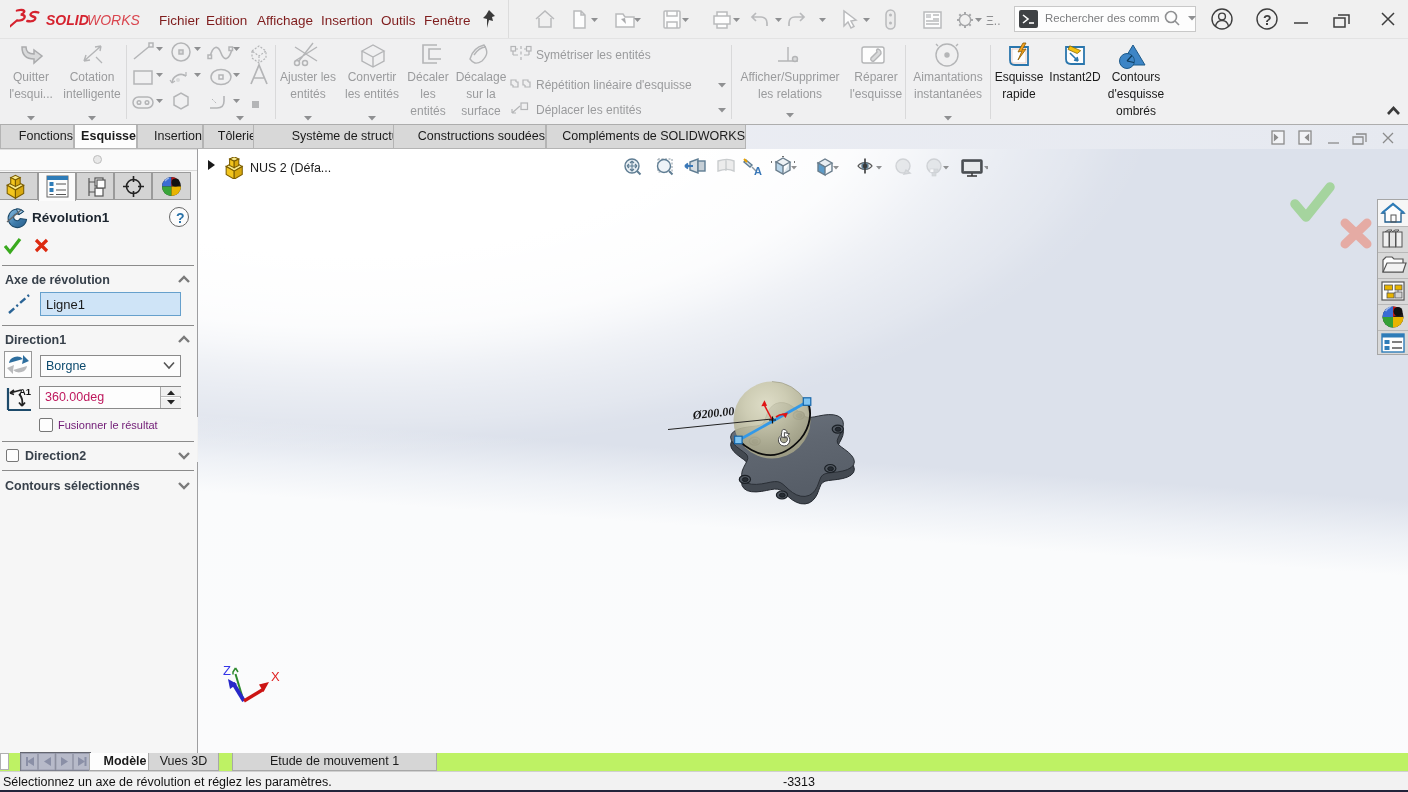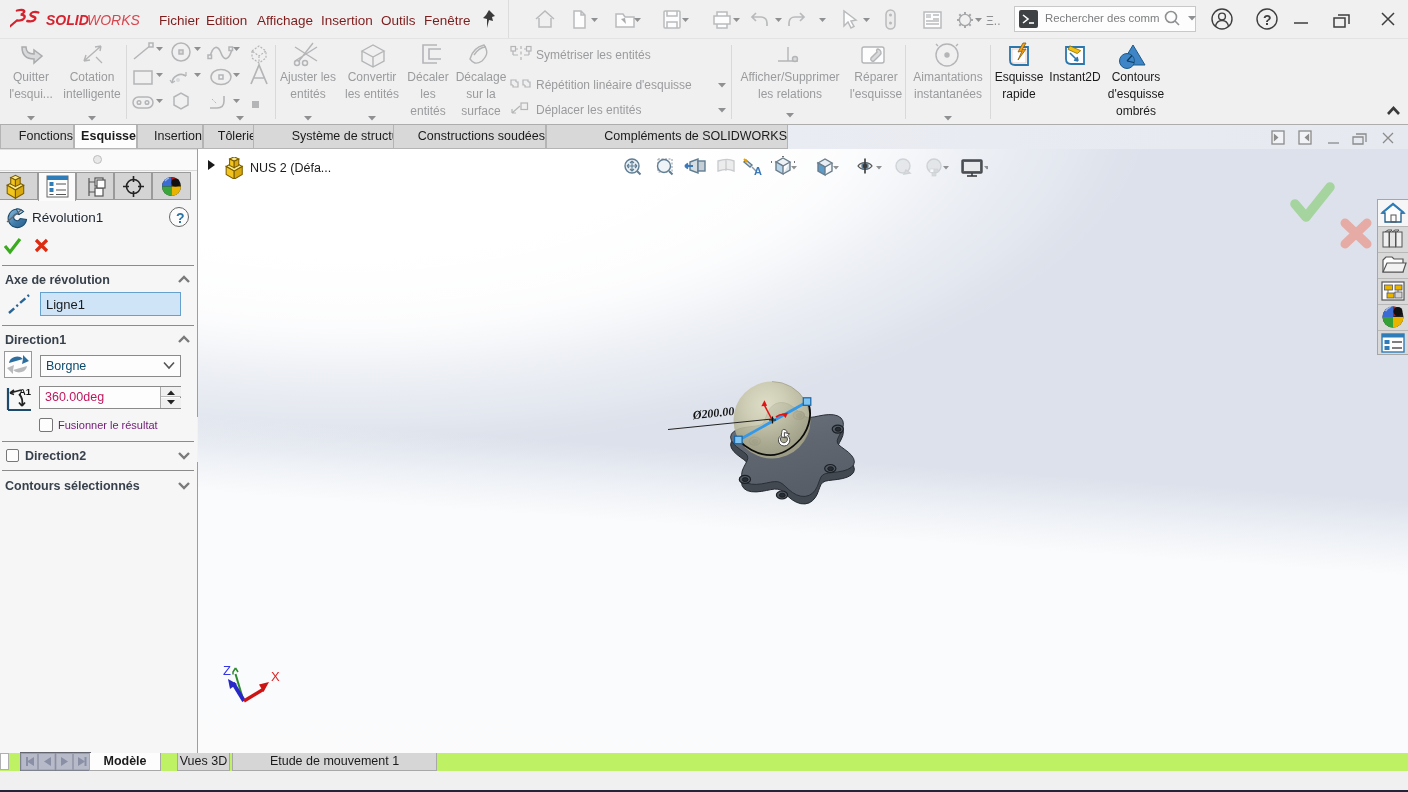--- a/index.html
+++ b/index.html
@@ -290,21 +290,21 @@
 </svg>
 </div>
 
 <div id="tabrow">
 <div class="ctab" style="left:0;width:74px">Fonctions</div>
 <div class="ctab active" style="left:74px;width:63px">Esquisse</div>
 <div class="ctab" style="left:137px;width:66px">Insertion</div>
 <div class="ctab" style="left:203px;width:54px">Tôlerie</div>
 <div class="ctab" style="left:253px;width:164px">Système de structures</div>
 <div class="ctab" style="left:393px;width:153px">Constructions soudées</div>
-<div class="ctab" style="left:546px;width:242px">Compléments de SOLIDWORKS</div>
+<div class="ctab" style="left:546px;width:200px">Compléments de SOLIDWORKS</div>
 <svg class="abs" style="left:1265px;top:5px" width="140" height="16" viewBox="0 0 140 16">
  <g stroke="#8b8b8b" fill="none" stroke-width="1.3">
   <rect x="7" y="1" width="12" height="13" fill="#f2f3f6"></rect>
           <path d="M9.5 7.5 l3 -2.6 v5.2 z" fill="#8f8f8f" transform="rotate(180 11 7.5)"></path>
   <rect x="34" y="1" width="12" height="13" fill="#f2f3f6"></rect>
           <path d="M43.5 7.5 l-3 -2.6 v5.2 z" fill="#8f8f8f" transform="rotate(180 42 7.5)"></path>
   <path d="M63 13 h11"></path>
   <path d="M91 4 h10 v8 M88 7 h10 v7 h-10 z"></path>
   <path d="M118 3 l10 10 M128 3 l-10 10"></path>
  </g>
@@ -369,21 +369,21 @@
           <linearGradient id="revg" x1="0" y1="0" x2="1" y2="1">
             <stop offset="0%" stop-color="#8ec0e4"></stop>
             <stop offset="55%" stop-color="#3e7cab"></stop>
             <stop offset="100%" stop-color="#2a5f8c"></stop>
           </linearGradient>
         </defs>
  <path d="M18.5 5.5 A9.2 9.2 0 1 0 21.5 13.5 L15.2 12.5 A3.4 3.4 0 1 1 14 8.5 Z" fill="url(#revg)" stroke="#1d4a6a" stroke-width="1.1"></path>
  <path d="M18.5 5.5 A9.2 9.2 0 0 0 11.5 2.8 L12.3 5.3 A3.4 3.4 0 0 1 14 8.5 Z" fill="#a8cde8" stroke="#1d4a6a" stroke-width="1"></path>
  <path d="M2 16 L16 4" stroke="#666" stroke-width="1.3"></path>
 </svg>
-<span class="abs" style="left:32px;top:61px;font-size:13.5px;font-weight:normal;color:#1b242e">Révolution1</span>
+<span class="abs" style="left:32px;top:61px;font-size:13.5px;font-weight:bold;color:#1b242e">Révolution1</span>
 <div class="abs" style="left:169px;top:58px;width:20px;height:20px;border-radius:50%;background:#fcfcfc;border:1.4px solid #666"></div>
 <span class="abs" style="left:176px;top:61px;font-size:14px;font-weight:bold;color:#2a72a8">?</span>
 <svg class="abs" style="left:4px;top:88px" width="50" height="18" viewBox="0 0 50 18">
  <path d="M1 9 L6 15 L16 2" stroke="#3aaa1e" stroke-width="3.2" fill="none"></path>
  <path d="M32 3 L43 14 M43 3 L32 14" stroke="#dd2a10" stroke-width="3.2" fill="none"></path>
 </svg>
 <div class="sepline" style="top:116px"></div>
 <span class="sect abs" style="left:5px;top:124px">Axe de révolution</span>
 <svg class="chev" style="left:177px;top:124px" viewBox="0 0 14 14">
         <path d="M2 9 L7 4 L12 9" stroke="#7a7a7a" stroke-width="2.4" fill="none"></path>
@@ -673,16 +673,20 @@
  <g fill="#8a8fa6">
           <path d="M14 5 v9 l-7 -4.5 z"></path>
           <rect x="6" y="5" width="2" height="9"></rect>
           <path d="M31 5 v9 l-7 -4.5 z"></path>
           <path d="M41 5 v9 l7 -4.5 z"></path>
           <path d="M58 5 v9 l7 -4.5 z"></path>
           <rect x="64.5" y="5" width="2" height="9"></rect>
         </g>
 </svg>
 <div class="btab" style="left:89px;width:72px;background:#fdfdfd;border-color:#a8a8a8;font-weight:bold">Modèle</div>
-<div class="btab" style="left:177px;width:53px">Vues 3D</div>
+<div class="btab" style="left:148px;width:71px">Vues 3D</div>
 <div class="btab" style="left:232px;width:205px">Etude de mouvement 1</div>
 </div>
+<div id="statusbar">
+      <span style="position:absolute;left:3px;top:3px">Sélectionnez un axe de révolution et réglez les paramètres.</span>
+<span style="position:absolute;left:783px;top:3px">-3313</span>
+    </div>
 <div id="bottomline"></div>
 </div>
 </body></html>

